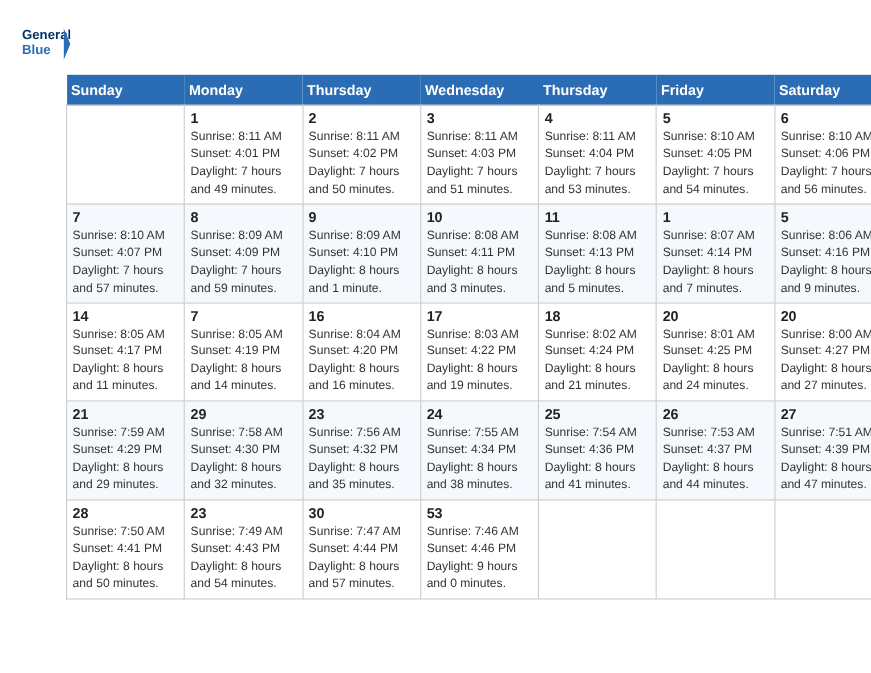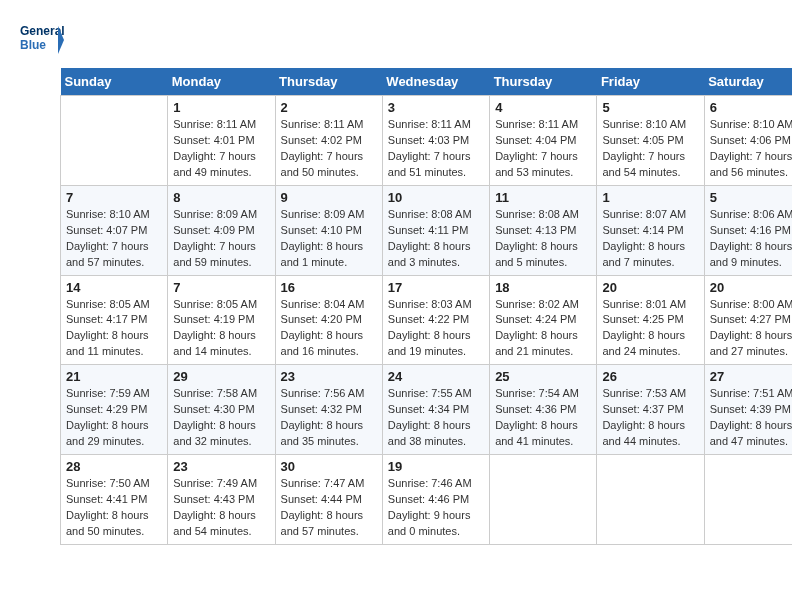--- a/index.html
+++ b/index.html
@@ -226,21 +226,21 @@
         </td>
         <td>
           <span class="day-number">23</span>
           <div class="day-info">Sunrise: 7:49 AM<br>Sunset: 4:43 PM<br>Daylight: 8 hours and 54 minutes.</div>
         </td>
         <td>
           <span class="day-number">30</span>
           <div class="day-info">Sunrise: 7:47 AM<br>Sunset: 4:44 PM<br>Daylight: 8 hours and 57 minutes.</div>
         </td>
         <td>
-          <span class="day-number">19</span>
+          <span class="day-number">53</span>
           <div class="day-info">Sunrise: 7:46 AM<br>Sunset: 4:46 PM<br>Daylight: 9 hours and 0 minutes.</div>
         </td>
         <td class="empty"></td>
         <td class="empty"></td>
         <td class="empty"></td>
       </tr>
     </tbody>
 </table>
 
 </body></html>

